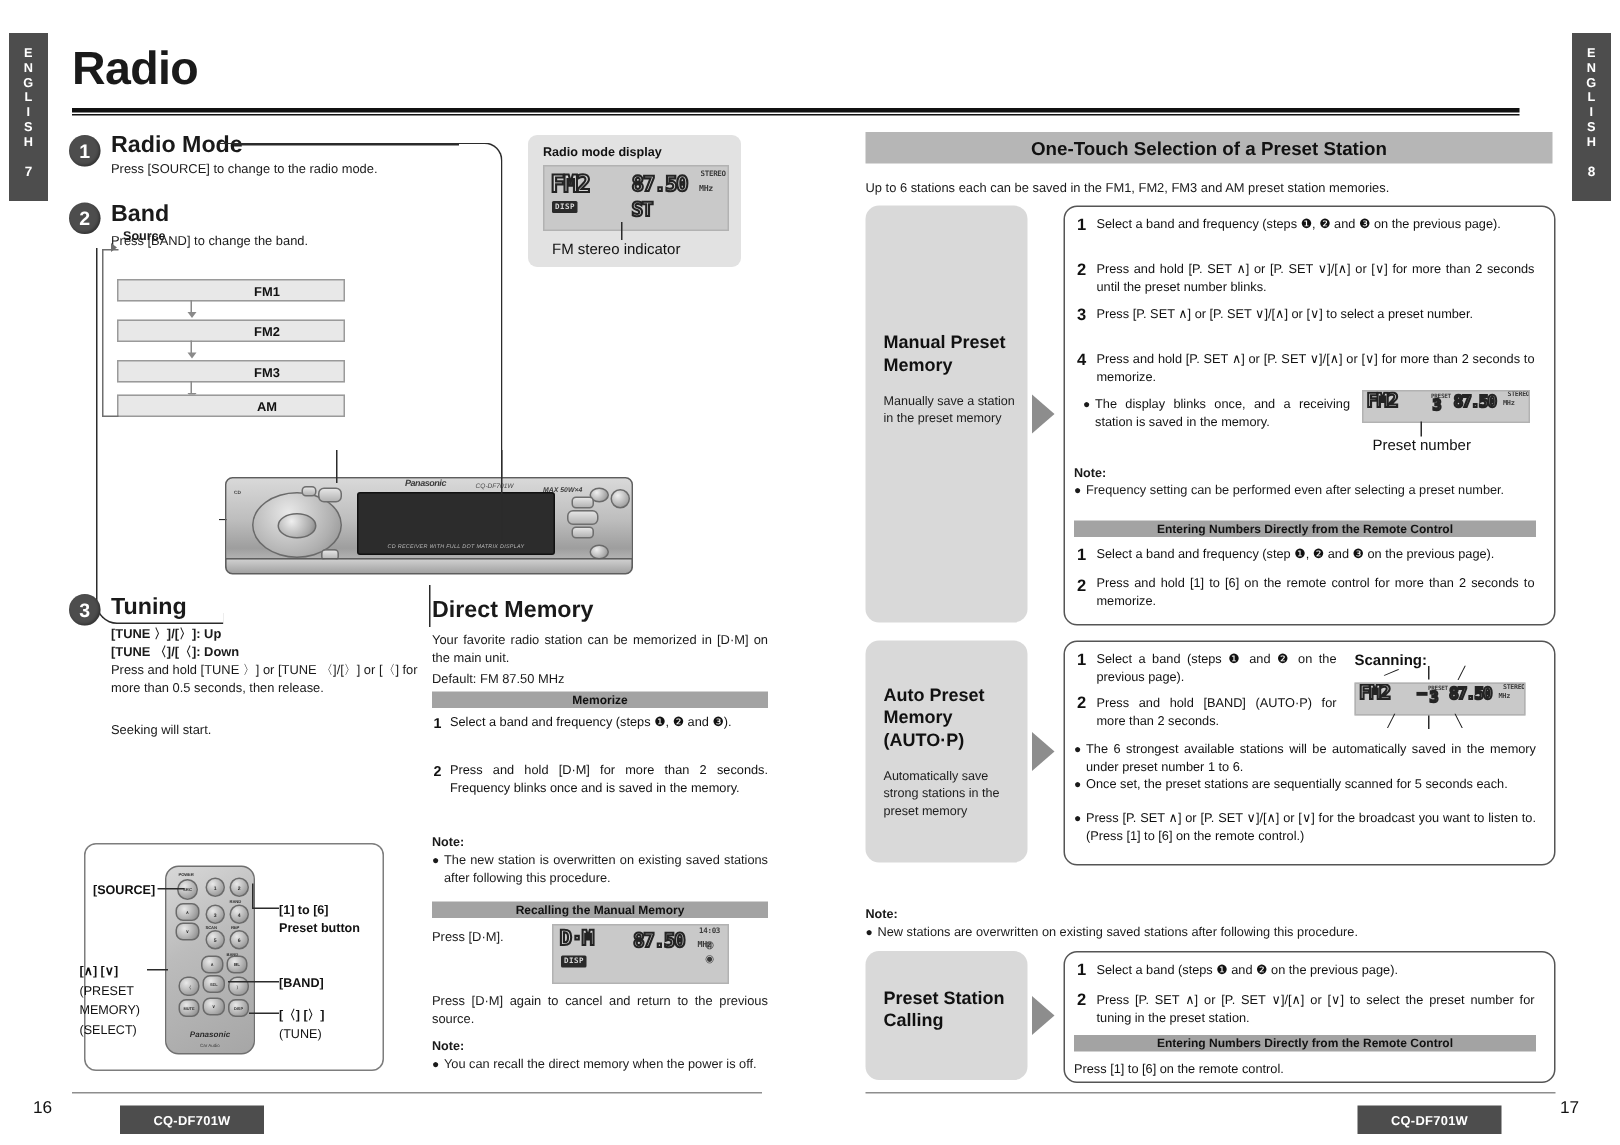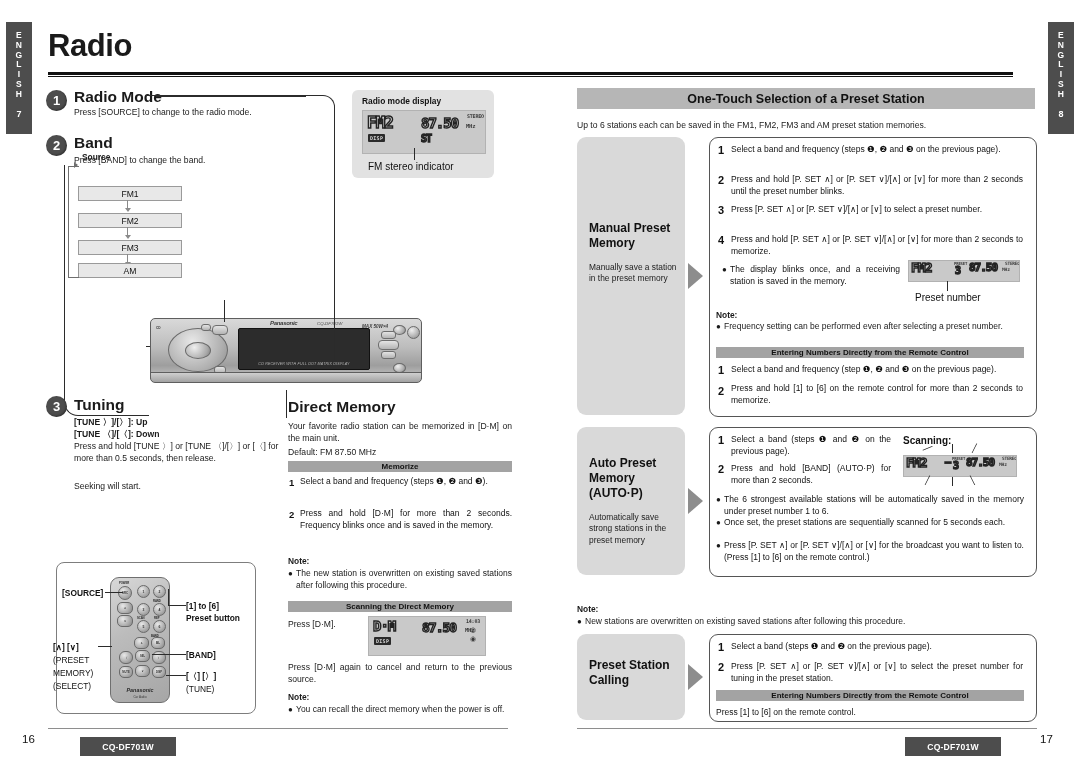--- a/index.html
+++ b/index.html
@@ -44,22 +44,22 @@
   }
   .sec-h{position:absolute;font-size:15.5px;font-weight:bold;}
   .sec-p{position:absolute;font-size:8.6px;line-height:11.5px;}
   b.key{font-weight:bold;}
 
   
   #source-label{position:absolute;left:82px;top:152px;font-size:8.4px;font-weight:bold;}
   .band-box{
     position:absolute;left:78px;width:102px;height:13px;
     background:#e8e8e8;border:1px solid #9a9a9a;
-    font-size:8.6px;font-weight:normal;color:#111;
-    display:flex;align-items:center;justify-content:center;
+    font-size:8.6px;font-weight:bold;color:#111;
+    display:flex;align-items:center;justify-content:center;padding-left:48px;
   }
   .band-arrow{
     position:absolute;left:127px;width:1.4px;height:9px;background:#8a8a8a;
   }
   .band-arrow:after{
     content:"";position:absolute;left:-2.3px;bottom:-3px;
     border-left:3px solid transparent;border-right:3px solid transparent;
     border-top:4px solid #8a8a8a;
   }
   #loop-line{position:absolute;left:68px;top:166px;width:10px;height:110px;
@@ -293,21 +293,21 @@
   <div id="big-bracket"></div>
 
   <div class="lcd-card" style="left:352px;top:90px;width:142px;height:88px;">
     <div class="cap" style="left:10px;top:6px;">Radio mode display</div>
     <div class="lcd" style="left:10px;top:20px;width:122px;height:42px;">
       <span class="seg outline" style="left:4px;top:2px;font-size:16px;">FM2</span>
       <span class="seg outline" style="left:58px;top:4px;font-size:14px;">87.50</span>
       <span class="tag-lite" style="left:103px;top:12px;font-size:5.5px;">MHz</span>
       <span class="tag-lite" style="left:104px;top:2px;">STEREO</span>
       <span class="tag-box" style="left:5px;top:23px;">DISP</span>
-      <span class="seg outline" style="left:58px;top:22px;font-size:10px;">ST</span>
+      <span class="seg outline" style="left:58px;top:22px;font-size:13px;">ST</span>
     </div>
     <div class="vline" style="left:62px;top:58px;height:12px;"></div>
     <div class="callout-txt" style="left:16px;top:71px;">FM stereo indicator</div>
   </div>
 
   <div id="head-unit">
     <div class="hu-body"></div>
     <div class="hu-dial"></div>
     <div class="hu-knob" style="left:35px;top:24px;width:24px;height:15px;"></div>
     <div class="hu-screen">
@@ -346,21 +346,21 @@
   <div class="sub-header" style="left:288px;top:461px;width:224px;height:11px;">Memorize</div>
   <div class="num-step" style="left:289px;top:477px;font-size:9.5px;">1</div>
   <div class="step-txt" style="left:300px;top:476px;width:212px;">Select a band and frequency (steps ❶, ❷ and ❸).</div>
   <div class="num-step" style="left:289px;top:509px;font-size:9.5px;">2</div>
   <div class="step-txt" style="left:300px;top:508px;width:212px;">Press and hold [D·M] for more than 2 seconds. Frequency blinks once and is saved in the memory.</div>
 
   <div class="note-h" style="left:288px;top:556px;">Note:</div>
   <div style="position:absolute;left:288px;top:569px;font-size:8px;">●</div>
   <div class="note-b" style="left:296px;top:568px;width:216px;">The new station is overwritten on existing saved stations after following this procedure.</div>
 
-  <div class="sub-header" style="left:288px;top:601px;width:224px;height:11px;">Scanning the Direct Memory</div>
+  <div class="sub-header" style="left:288px;top:601px;width:224px;height:11px;">Recalling the Manual Memory</div>
   <div class="sec-p" style="left:288px;top:619px;">Press [D·M].</div>
 
   <div class="lcd" style="left:368px;top:616px;width:116px;height:38px;">
     <span class="seg outline" style="left:4px;top:1px;font-size:14px;">D·M</span>
     <span class="seg outline" style="left:53px;top:3px;font-size:13px;">87.50</span>
     <span class="tag-lite" style="left:96px;top:10px;font-size:5.5px;">MHz</span>
     <span class="tag-lite" style="left:97px;top:1px;">14:03</span>
     <span class="tag-box" style="left:5px;top:20px;">DISP</span>
     <span style="position:absolute;left:101px;top:9px;font-size:7px;color:#3a3a3a;">◍</span>
     <span style="position:absolute;left:101px;top:18px;font-size:7px;color:#3a3a3a;">◉</span>

